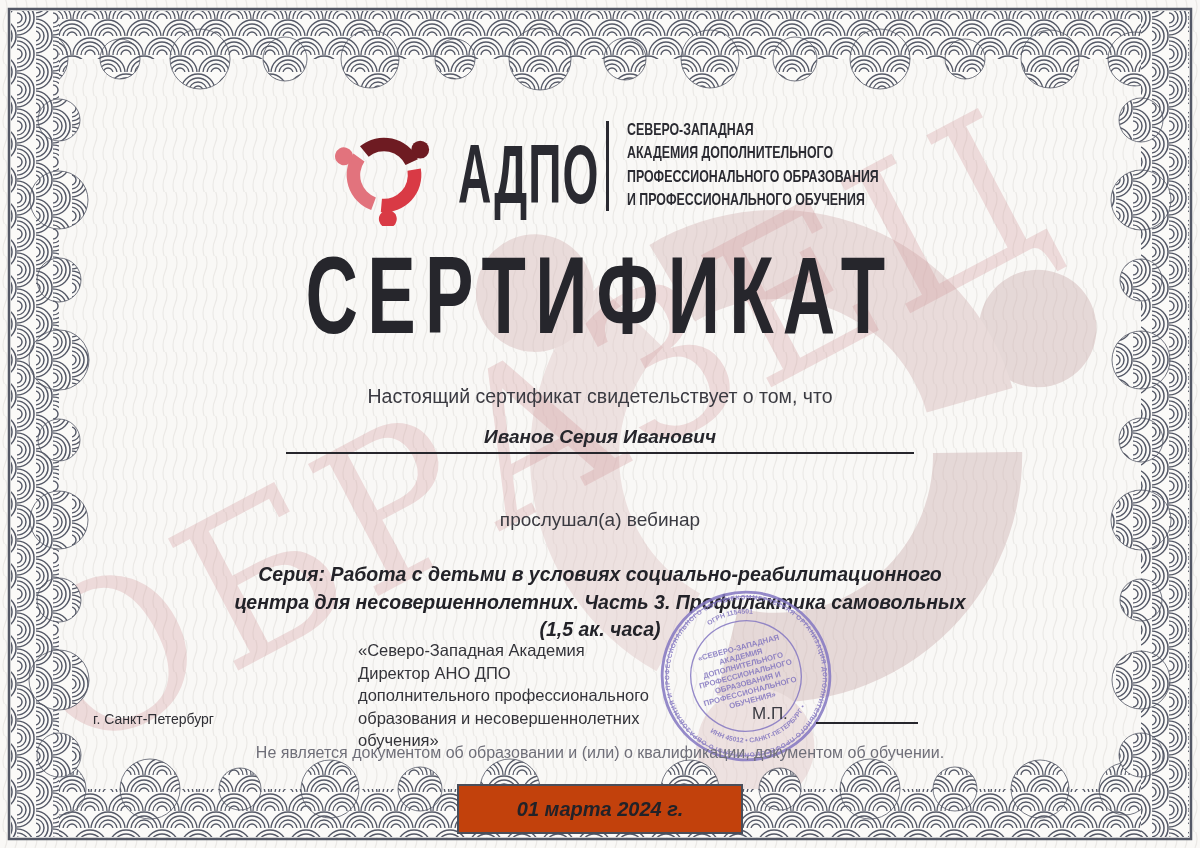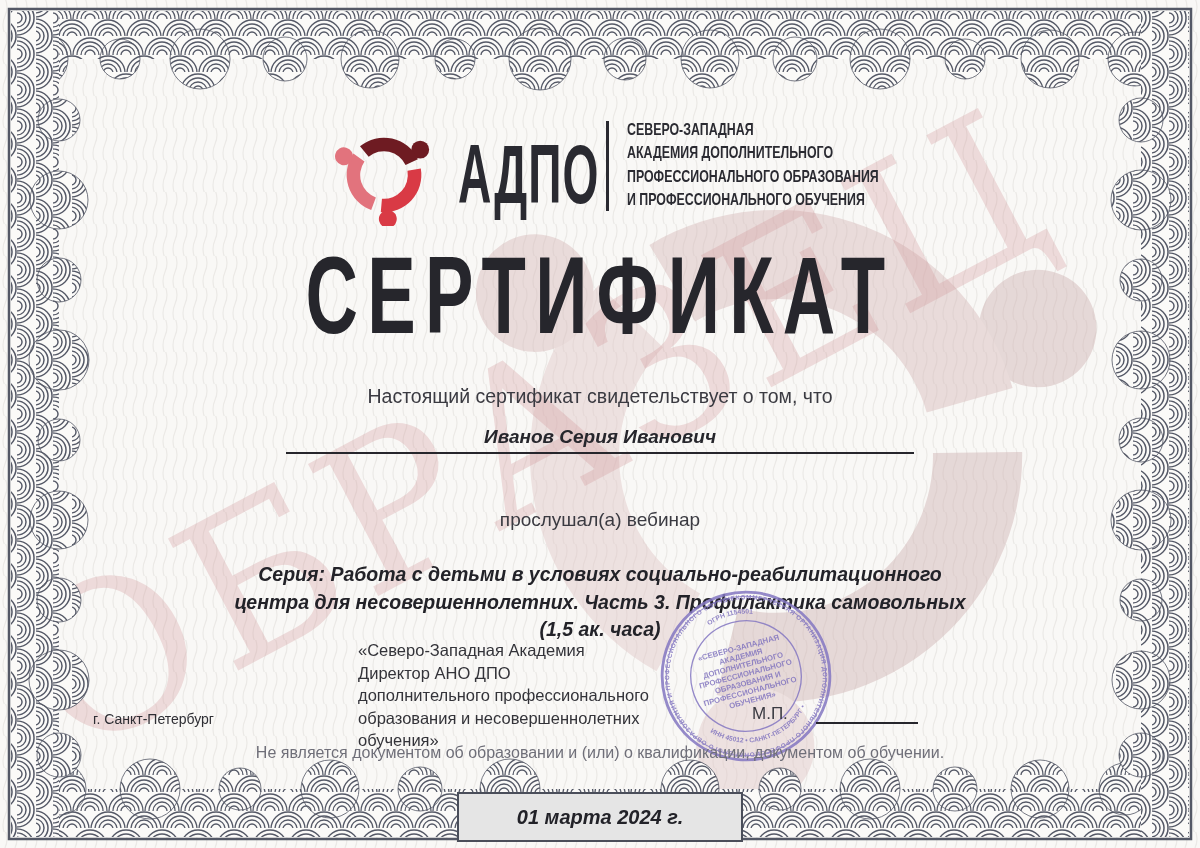--- a/index.html
+++ b/index.html
@@ -26,21 +26,21 @@
   .nameline{position:absolute;top:452px;left:286px;width:628px;border-top:2px solid #26262c;z-index:3;}
   .action{position:absolute;top:477px;font-size:19px;color:#3a3a41;margin-top:32px;}
   .course{position:absolute;top:520px;font-size:19.5px;font-weight:bold;font-style:italic;line-height:27.5px;color:#222228;margin-top:41px;}
   .director{position:absolute;left:358px;top:639px;font-size:16.5px;line-height:22.6px;color:#333339;}
   .city{position:absolute;left:93px;top:711px;font-size:14px;color:#2e2e34;}
   .stampwrap{position:absolute;left:656px;top:586px;z-index:3;}
   .mp{position:absolute;left:752px;top:704px;font-size:17px;color:#3a3a41;z-index:3;text-align:center;}
   .sigline{position:absolute;left:816px;top:722px;width:102px;border-top:2px solid #26262c;z-index:3;}
   .disclaimer{position:absolute;top:744px;font-size:16px;color:#6f6f79;z-index:3;}
   .datebox{position:absolute;z-index:4;left:50%;top:784px;transform:translateX(-50%);width:282px;height:46px;
-    background:#e5e5e5;border:2.5px solid #4a4e5a;margin-top:8px;}
+    background:#c2410c;border:2.5px solid #4a4e5a;}
   .datebox span{display:block;text-align:center;line-height:46px;font-size:20px;font-weight:bold;font-style:italic;color:#222228;}
   .stamptext{font-family:"Liberation Sans",sans-serif;font-weight:bold;fill:#8174bf;}
 </style>
 </head>
 <body>
 
 <div class="page">
 
   <svg class="layer bg" width="1200" height="848" viewBox="0 0 1200 848">
     <defs>

